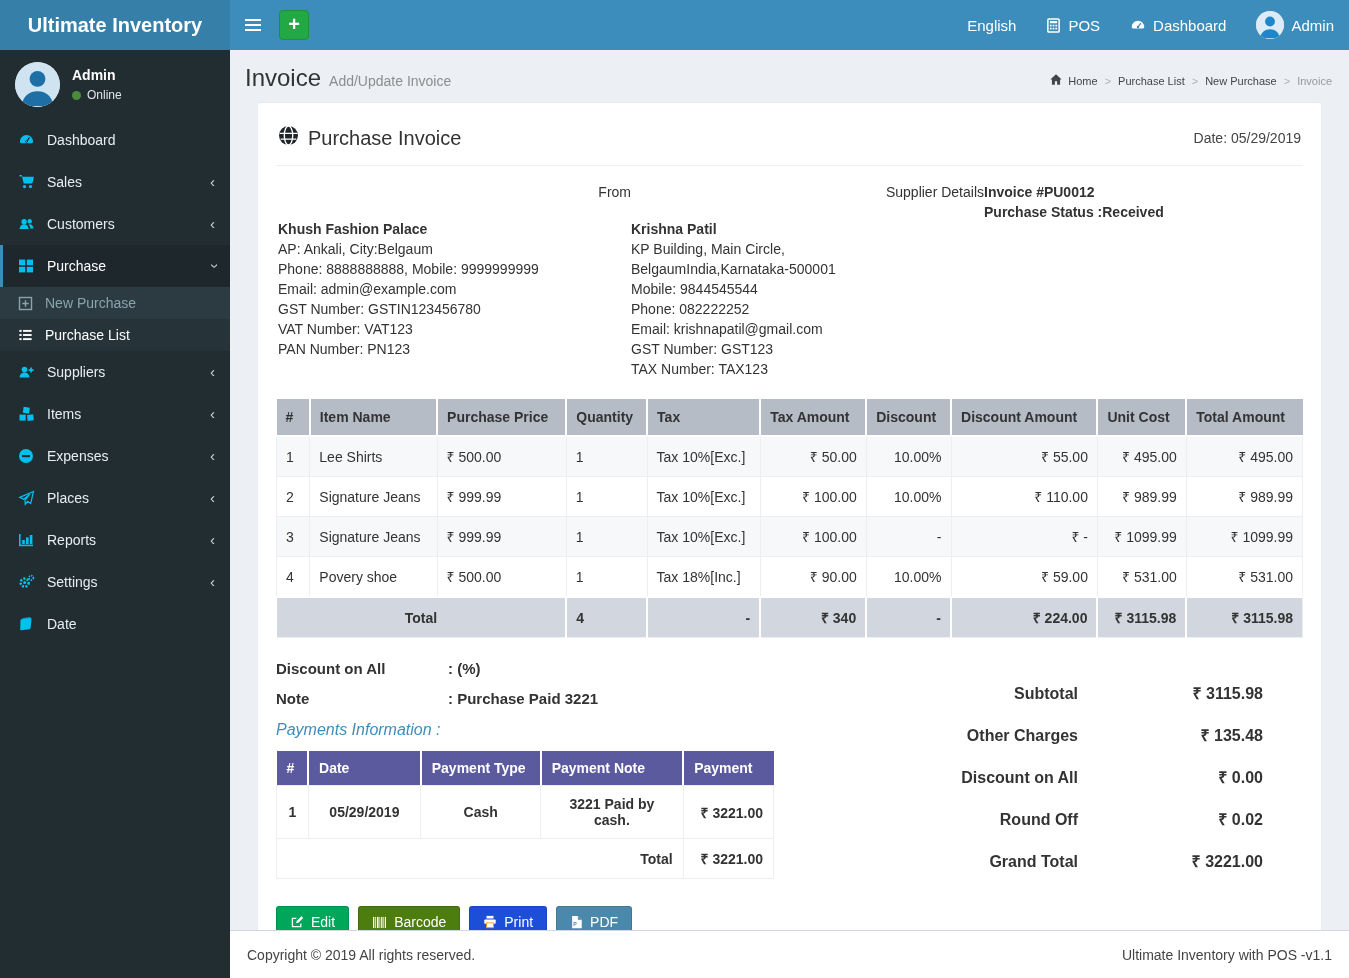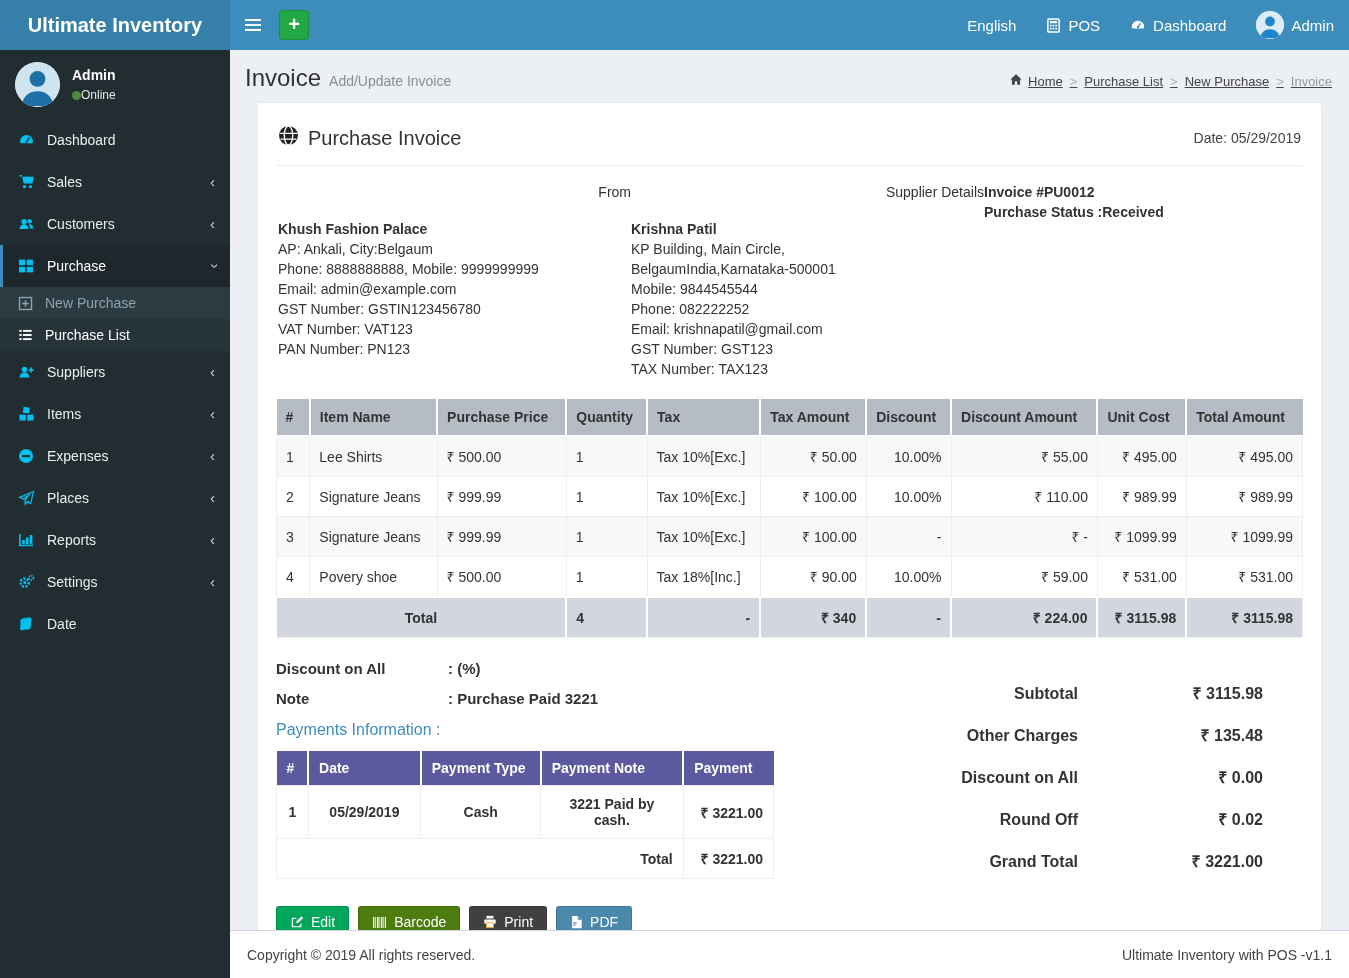--- a/index.html
+++ b/index.html
@@ -24,21 +24,21 @@
   .nav-item { padding: 12px 15px; height: 50px; display: flex; align-items: center; gap: 7px; font-size: 15px; }
   .nav-item svg { display: block; }
   .nav-avatar { width: 28px; height: 28px; border-radius: 50%; overflow: hidden; background: #dcebf5; }
 
   
   .mainrow { flex: 1; display: flex; min-height: 0; }
   .sidebar { width: 230px; background: #222d32; color: #e7eef0; flex: 0 0 230px; }
   .user-panel { display: flex; gap: 12px; padding: 12px 15px; align-items: center; }
   .user-avatar { width: 45px; height: 45px; border-radius: 50%; overflow: hidden; background: #cfe3f0; }
   .user-name { font-weight: bold; color: #fff; font-size: 14px; }
-  .user-status { font-size: 12px; color: #dfe6e9; display: flex; align-items: center; gap: 0; margin-top: 5px; }
+  .user-status { font-size: 12px; color: #dfe6e9; display: flex; align-items: center; gap: 6px; margin-top: 5px; }
   .dot { width: 9px; height: 9px; border-radius: 50%; background: #4b8b3b; }
 
   .smenu { list-style: none; }
   .smenu-item { display: flex; align-items: center; gap: 11px; padding: 13px 15px; font-size: 14px;
                 color: #e7eef0; cursor: pointer; border-left: 3px solid transparent; }
   .smenu-item .s-icon { width: 18px; height: 16px; color: #00c0ef; flex: 0 0 18px; }
   .smenu-item .chev { margin-left: auto; color: #cfd8dc; font-size: 15px; line-height: 10px; }
   .chev.down { display: inline-block; transform: rotate(-90deg); }
   .smenu-item.active { background: #1e282c; border-left-color: #3c8dbc; color: #fff; }
   .submenu { list-style: none; background: #2c3b41; }
@@ -46,21 +46,21 @@
   .submenu-item .s-icon { width: 16px; height: 15px; flex: 0 0 16px; }
   .submenu-item.muted { color: #8aa4af; }
   .submenu-item.current { color: #fff; background: rgba(0,0,0,0.12); }
 
   
   .content-col { flex: 1; display: flex; flex-direction: column; min-width: 0; }
   .content { flex: 1; background: #ecf0f5; overflow: hidden; }
   .page-header { display: flex; align-items: baseline; padding: 14px 17px 10px 15px; }
   .page-title { font-size: 24px; color: #333; font-weight: normal; }
   .page-sub { font-size: 14px; color: #8c8c8c; margin-left: 8px; }
-  .breadcrumb { margin-left: auto; font-size: 13px; color: #444; display: flex; align-items: center; gap: 7px; text-decoration: underline; }
+  .breadcrumb { margin-left: auto; font-size: 11px; color: #444; display: flex; align-items: center; gap: 7px; }
   .breadcrumb .sep { color: #b0b0b0; }
   .breadcrumb .active-crumb { color: #999; }
   .crumb { cursor: pointer; display: flex; align-items: center; gap: 5px; }
 
   .card { background: #fff; margin: 0 28px; border-radius: 3px; border-top: 1px solid #e8e8e8;
           box-shadow: 0 1px 1px rgba(0,0,0,0.08); padding: 18px 18px 22px; }
   .box-head { display: flex; align-items: center; padding: 4px 2px 14px; border-bottom: 1px solid #eee; }
   .box-title { font-size: 20px; color: #333; display: flex; align-items: center; gap: 9px; }
   .box-date { margin-left: auto; font-size: 14px; color: #444; }
 
@@ -83,42 +83,42 @@
   table.items td { padding: 10px 9px; border: 1px solid #eceef2; font-size: 14px; }
   table.items tbody tr:nth-child(odd) { background: #f7f8fa; }
   table.items .num { text-align: right; }
   table.items tfoot td { background: #d2d6de; font-weight: bold; border-left: 2px solid #fff; border-top: 2px solid #fff; }
   table.items tfoot td:first-child { border-left: none; text-align: center; }
 
   .lower { display: flex; padding-top: 22px; }
   .lower-left { flex: 1; }
   .kv { display: flex; font-weight: bold; font-size: 15px; margin-bottom: 13px; }
   .kv .k { width: 172px; }
-  .pay-heading { color: #3c8dbc; font-size: 16px; margin: 14px 0 12px; }
+  .pay-heading { color: #3c8dbc; font-size: 16px; margin: 14px 0 12px; font-style: italic; }
 
   table.pay { border-collapse: collapse; width: 498px; }
   table.pay th { background: #5b5a9f; color: #fff; font-weight: bold; text-align: left;
                  padding: 9px 10px; border-left: 2px solid #fff; font-size: 14px; }
   table.pay th:first-child { border-left: none; }
   table.pay td { padding: 10px; border: 1px solid #eceef2; font-weight: bold; text-align: center; font-size: 14px; }
   table.pay .num { text-align: right; }
   table.pay .pt-label { text-align: right; }
 
   .lower-right { width: 450px; padding: 12px 40px 0 0; }
   .sum-row { display: flex; justify-content: flex-end; padding: 10px 0; align-items: baseline; }
   .sum-label { font-weight: bold; font-size: 16px; text-align: right; width: 220px; }
   .sum-value { font-weight: bold; font-size: 16px; text-align: right; width: 185px; }
 
   .btn-row { display: flex; gap: 9px; margin-top: 24px; }
   .btn { display: inline-flex; align-items: center; gap: 7px; color: #fff; padding: 7px 13px;
          border-radius: 3px; font-size: 14px; cursor: pointer; border: 1px solid rgba(0,0,0,0.12); }
   .btn svg { display: block; }
   .btn.edit { background: #00a65a; }
   .btn.barcode { background: #4d7c0f; }
-  .btn.print { background: #404040; }
+  .btn.print { background: #1d4ed8; }
   .btn.pdf { background: #4a89ab; }
 
   .footer { flex: 0 0 48px; background: #fff; border-top: 1px solid #d2d6de;
             display: flex; align-items: center; padding: 0 17px; font-weight: normal; color: #444; }
   .footer .right { margin-left: auto; }
 </style>
 </head>
 <body>
 
 <div class="app">

